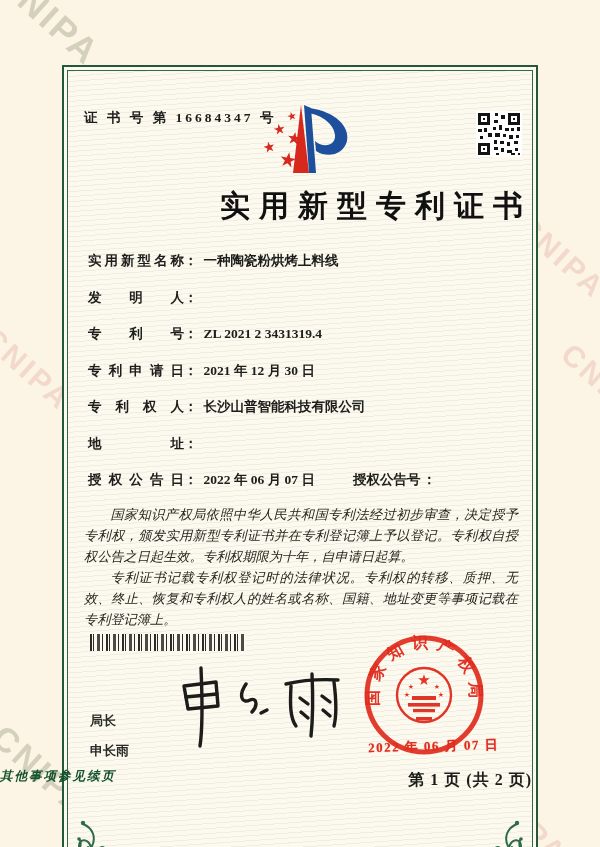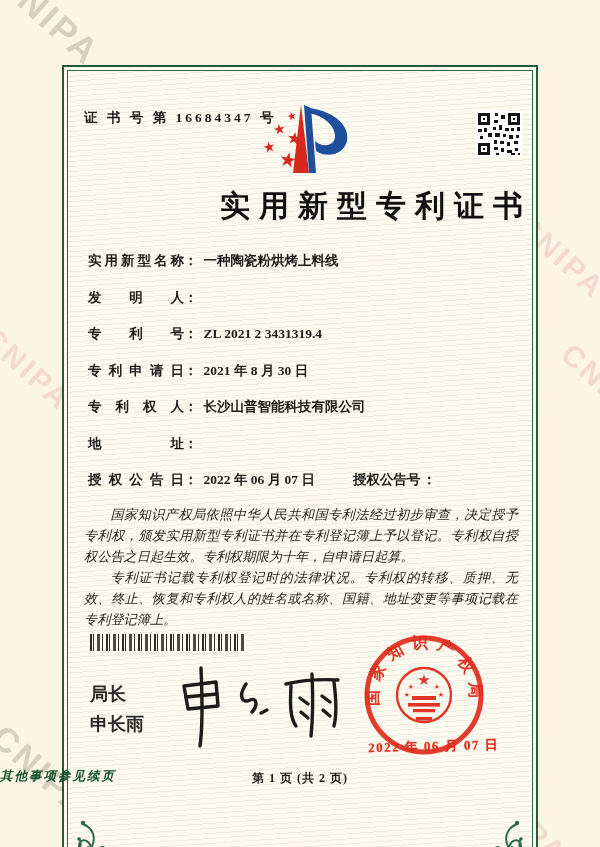--- a/index.html
+++ b/index.html
@@ -73,36 +73,36 @@
   
   .barcode {
     position:absolute; left:22px; top:563px; width:156px; height:17px;
     background:repeating-linear-gradient(90deg,
       #2b2b28 0px,#2b2b28 2px, #fdf9ee 2px,#fdf9ee 3px,
       #2b2b28 3px,#2b2b28 4px, #fdf9ee 4px,#fdf9ee 7px,
       #4a4a46 7px,#4a4a46 10px,#fdf9ee 10px,#fdf9ee 12px,
       #2b2b28 12px,#2b2b28 13px,#fdf9ee 13px,#fdf9ee 16px);
   }
   .signer {
-    position:absolute; left:22px; top:608px;
-    font-family:Liberation Sans, sans-serif;
-    font-size:18px; font-weight:700; color:#2a2a28; line-height:30px;
+    position:absolute; left:22px; top:636px;
+    font-family:Liberation Mono, monospace;
+    font-size:13px; font-weight:700; color:#2a2a28; line-height:30px;
   }
   .signature { position:absolute; left:90px; top:585px; width:200px; height:100px; }
   .seal { position:absolute; left:294px; top:562px; width:124px; height:124px; }
   .seal-date {
     position:absolute; left:300px; top:666px; width:170px;
     font-size:13px; font-weight:700; color:#e02b1d;
     letter-spacing:1.5px; transform:rotate(-1.5deg);
     text-shadow:0 0 1px rgba(224,43,29,0.55);
     white-space:nowrap;
   }
   .page-info {
     position:absolute; left:0; right:0; top:699px;
-    text-align:center; font-size:12px; font-weight:600; letter-spacing:1px;
+    text-align:right; font-size:16px; font-weight:600; letter-spacing:1px;
   }
   
   .footer-note {
     position:absolute; left:0; right:34px; top:768px;
     font-size:12.5px; font-style:italic; font-weight:600;
     color:#14532d; letter-spacing:2px;
   }
 </style>
 </head>
 <body>
@@ -217,21 +217,21 @@
           <span class="fcolon">：</span>
       </div>
       <div class="frow">
         <span class="flabel">专利号</span>
           <span class="fcolon">：</span>
         <span class="fvalue">ZL 2021 2 3431319.4</span>
       </div>
       <div class="frow">
         <span class="flabel">专利申请日</span>
           <span class="fcolon">：</span>
-        <span class="fvalue">2021 年 8 月 30 日</span>
+        <span class="fvalue">2021 年 12 月 30 日</span>
       </div>
       <div class="frow">
         <span class="flabel">专利权人</span>
           <span class="fcolon">：</span>
         <span class="fvalue">长沙山普智能科技有限公司</span>
       </div>
       <div class="frow">
         <span class="flabel">地址</span>
           <span class="fcolon">：</span>
       </div>

